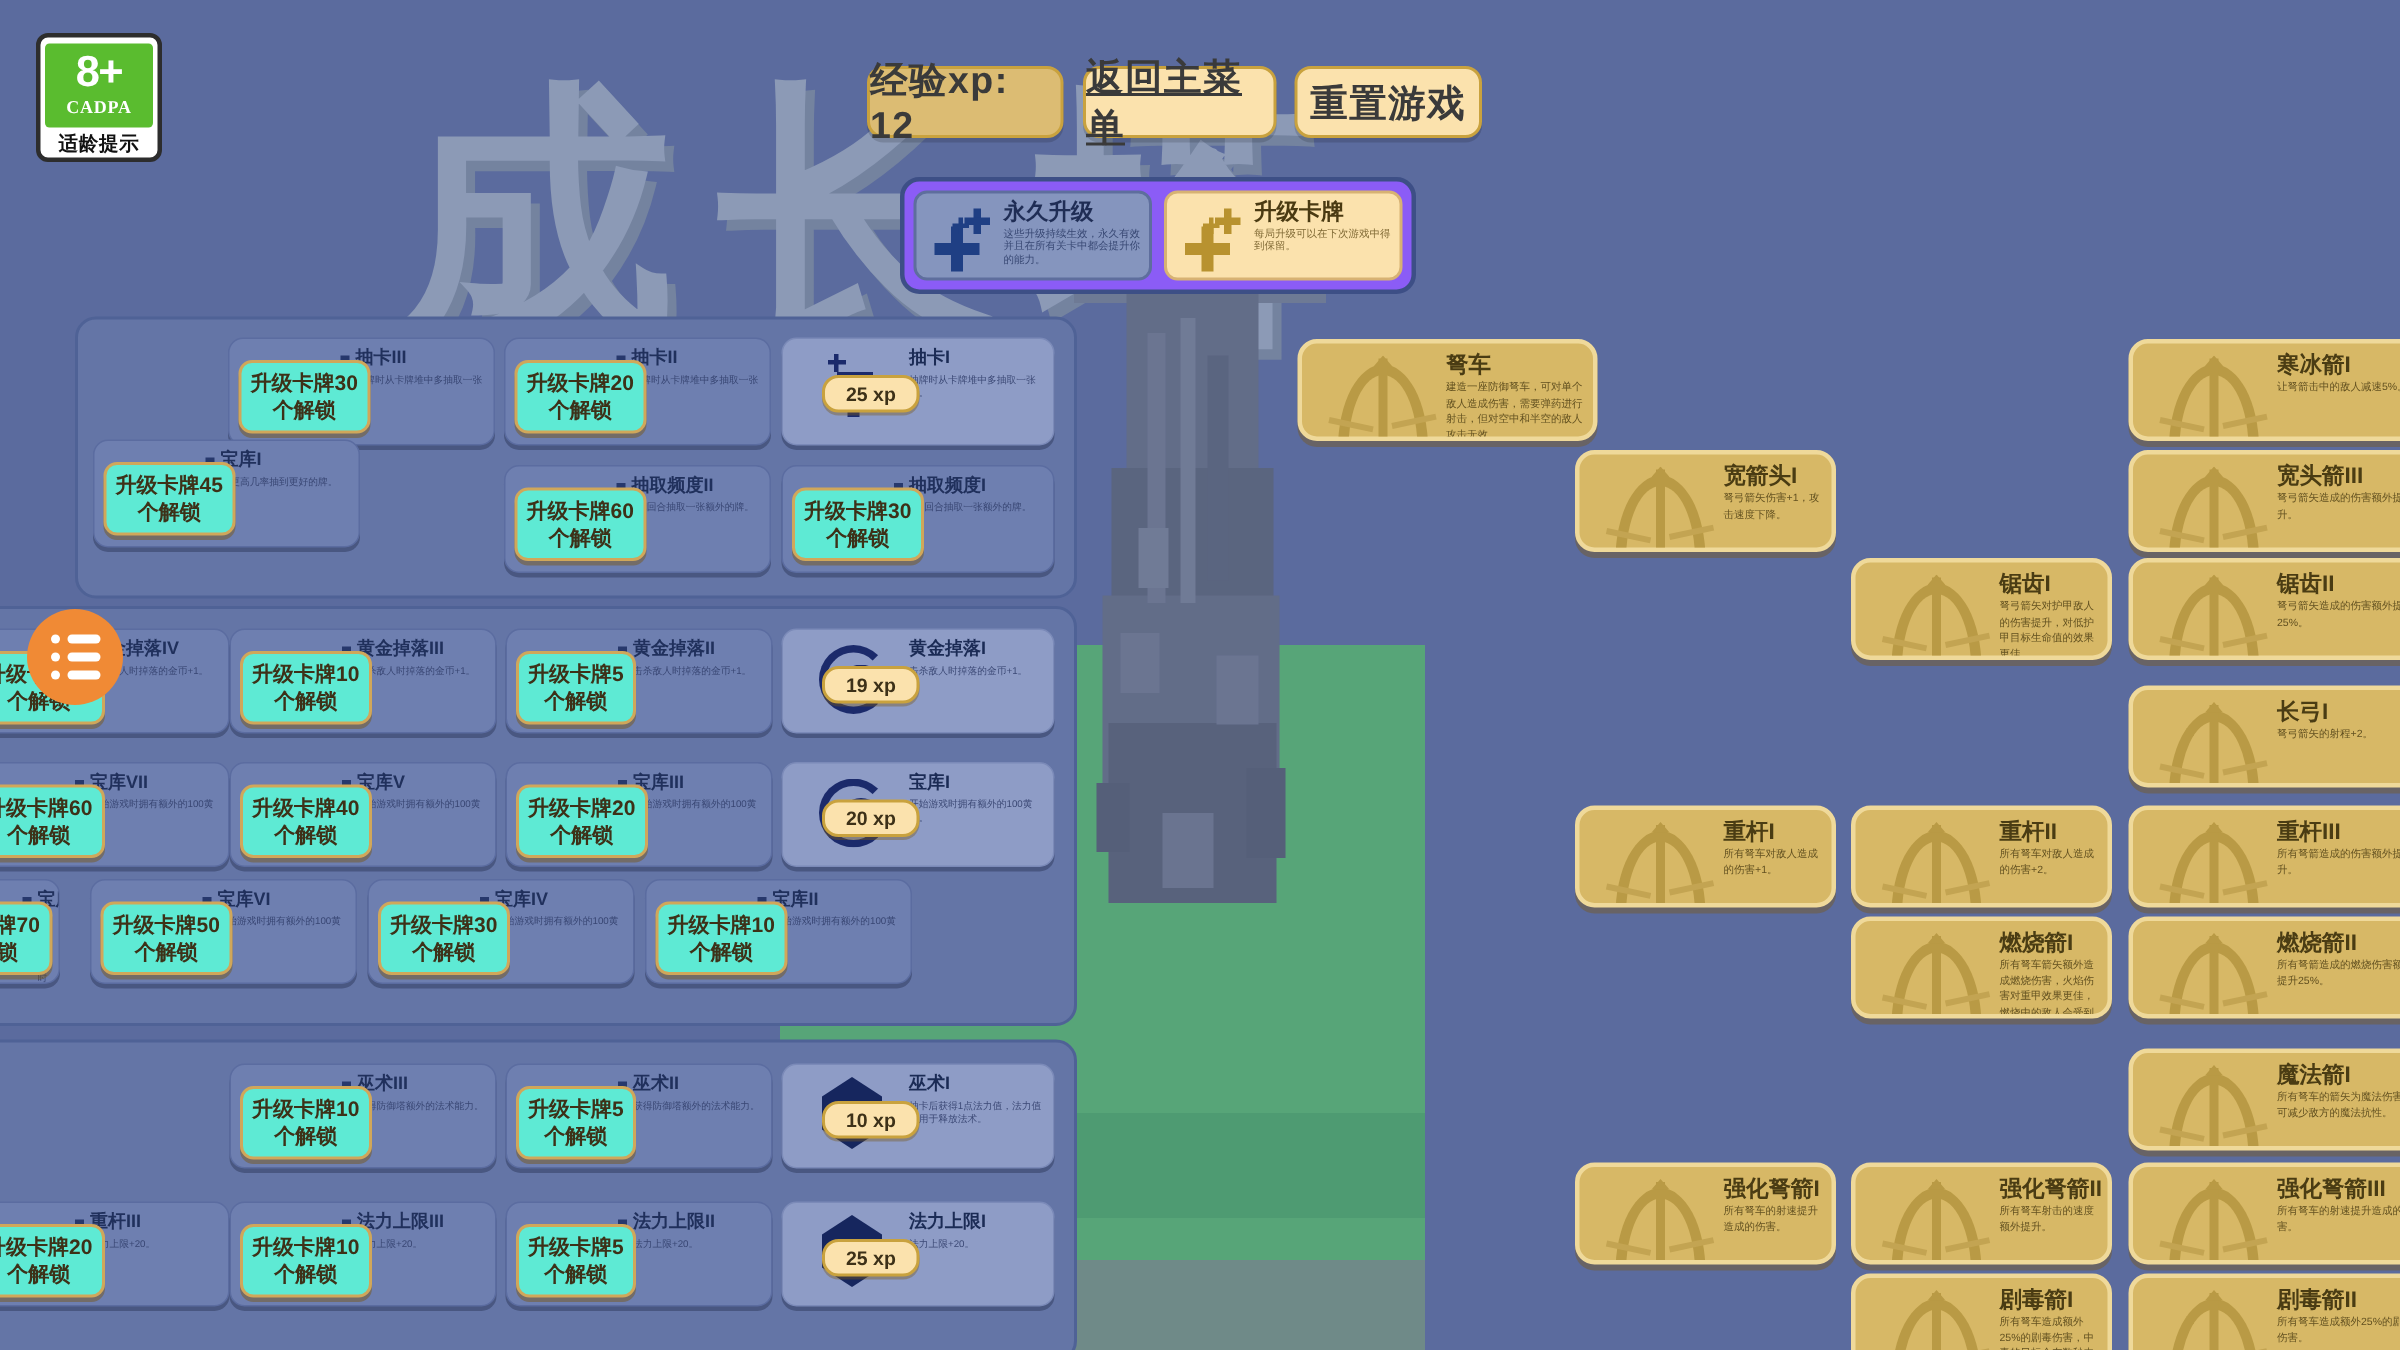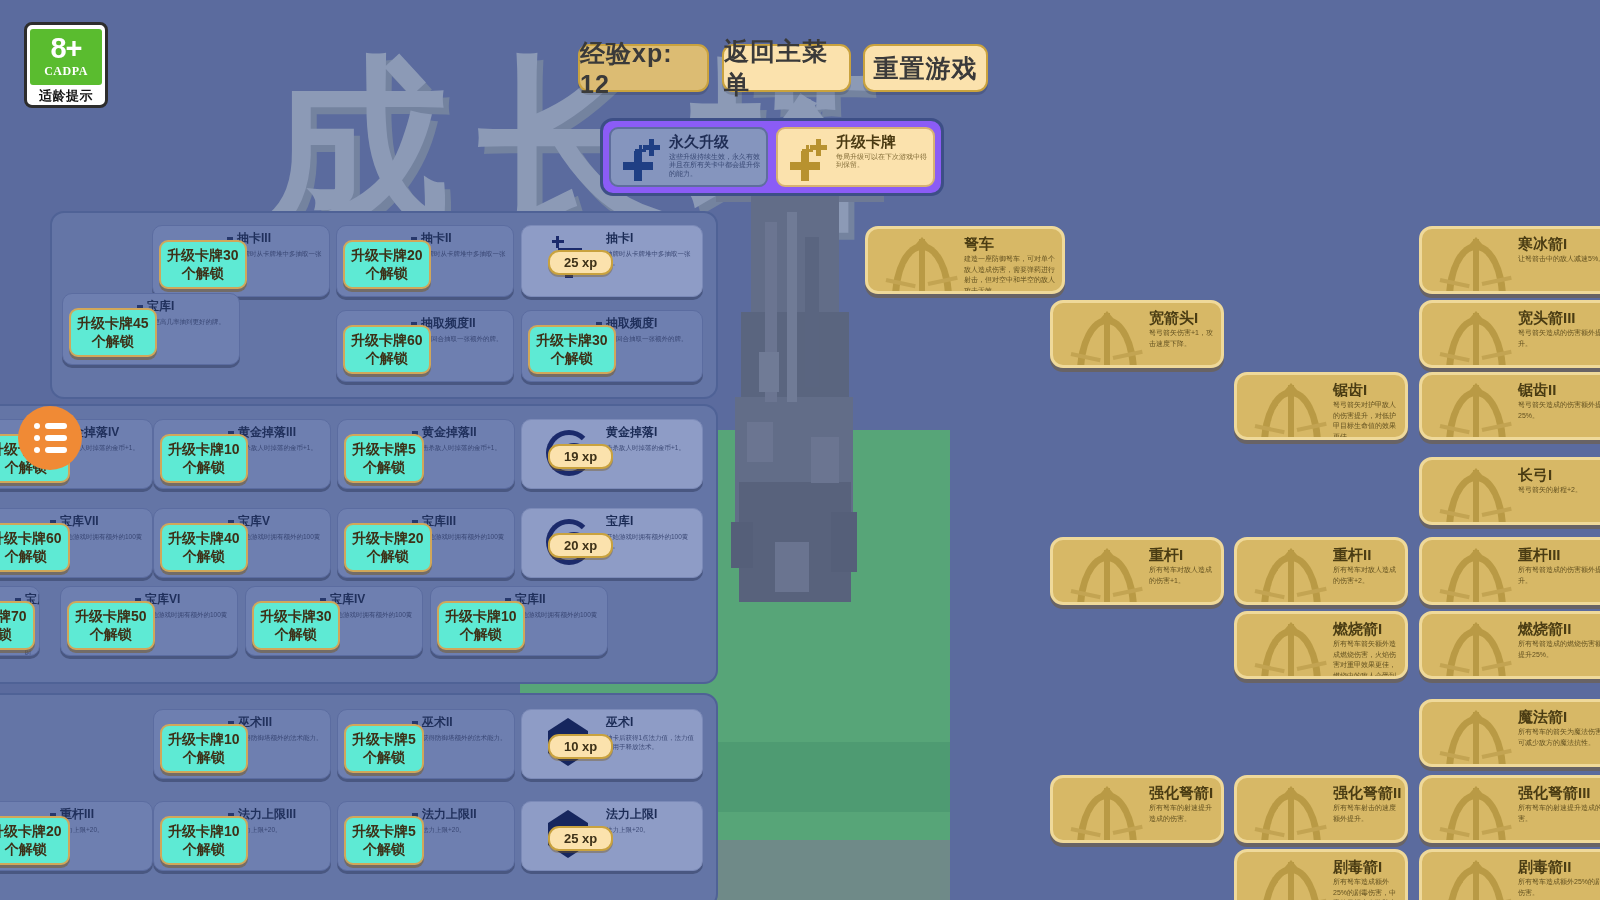--- a/index.html
+++ b/index.html
@@ -63,21 +63,21 @@
   .topbtn{
     position:absolute; top:44px; height:48px;
     border-radius:11px; border:2px solid #c9a23e;
     background:#fbe2ad; color:#3a3a3a;
     font-size:25px; font-weight:bold; letter-spacing:1px;
     display:flex; align-items:center; justify-content:center;
     box-shadow:0 3px 0 rgba(0,0,0,.14);
     cursor:pointer;
   }
   #btn-xp{ left:578px; width:131px; background:#dcbc73; }
-  #btn-menu{ left:722px; width:129px; }
+  #btn-menu{ left:722px; width:129px;text-decoration:underline; }
   #btn-reset{ left:863px; width:125px; }
 
   
   #rating{
     position:absolute; left:24px; top:22px; width:84px; height:86px;
     background:#fff; border:3px solid #2d2d2d; border-radius:8px;
     z-index:30; display:flex; flex-direction:column; align-items:center;
     padding:4px 4px 0 4px;
   }
   #rating .green{

